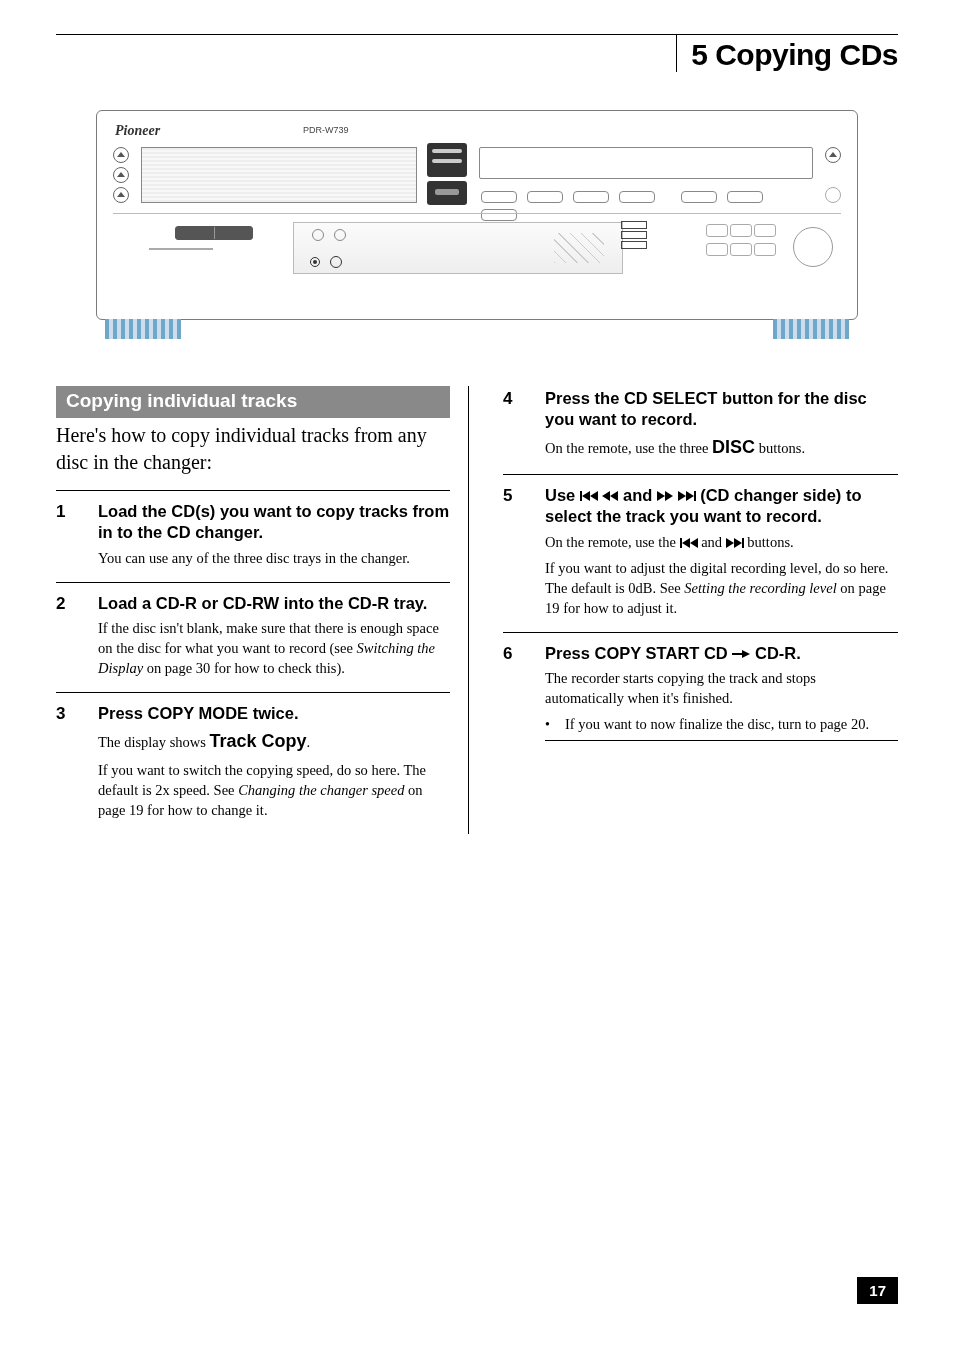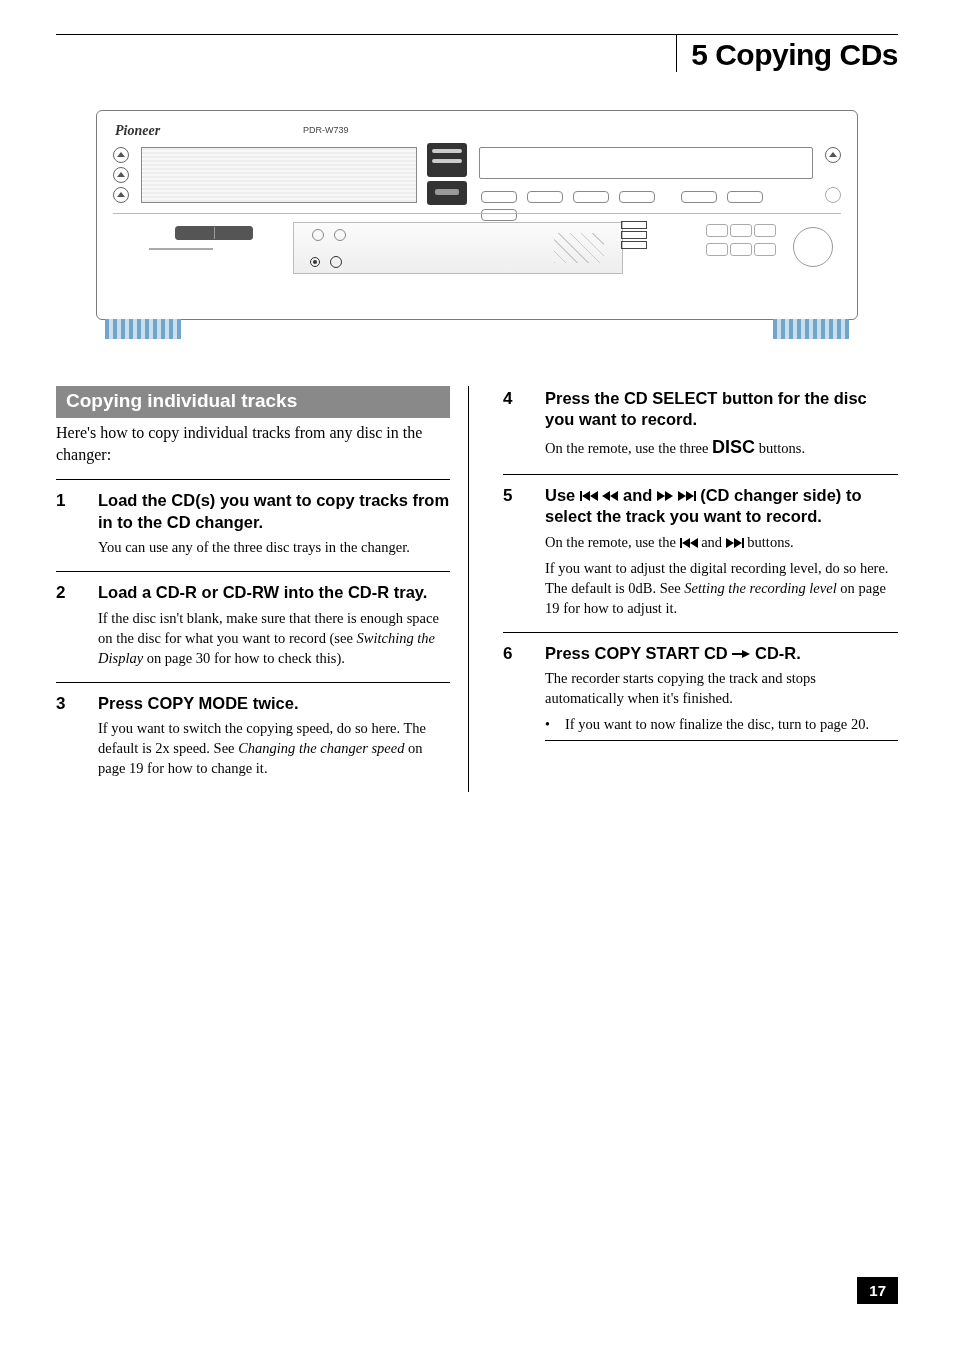--- a/index.html
+++ b/index.html
@@ -43,21 +43,21 @@
   .rbtns{position:absolute;right:80px;top:112px;}
   .rb{display:inline-block;width:22px;height:13px;border:1px solid #aaa;border-radius:3px;margin:1px;}
   .foot{position:absolute;bottom:-20px;width:76px;height:20px;background:repeating-linear-gradient(90deg,#6fa6c9,#6fa6c9 4px,#cde 4px,#cde 8px);}
   .footL{left:8px;} .footR{right:8px;}
 
   .content { position: absolute; left: 56px; right: 56px; top: 386px; display: flex; gap: 16px; }
   .col { width: 50%; }
   .colL { padding-right: 18px; border-right: 1px solid #000; }
   .colR { padding-left: 18px; }
   .subhead { background:#898989; color:#fff; font-family: Verdana, Arial, sans-serif; font-weight:700; font-size:19px; padding:4px 10px 6px 10px; margin-bottom:4px;}
-  .intro { font-size: 16px; line-height: 1.35; font-family: Garamond, Georgia, serif; font-weight:400; margin-bottom:14px;}
+  .intro { font-size: 20px; line-height: 1.35; font-family: Garamond, Georgia, serif; font-weight:400; margin-bottom:14px;}
   .step { display:flex; border-top:1px solid #000; padding: 10px 0 14px 0; }
   .colR .step:first-child{border-top:none;padding-top:2px;}
   .num { font-family: Verdana, Arial, sans-serif; font-weight:700; font-size:17px; width:42px; flex:none; padding-top:1px;}
   .step-body { flex:1; }
   .step-title { font-family: Verdana, Arial, sans-serif; font-weight:700; font-size:16.5px; line-height:1.3; margin-bottom:4px;}
   .step-text { font-family: Garamond, Georgia, serif; font-size:14.5px; line-height:1.38; margin-bottom:6px;}
   .step-text:last-child{margin-bottom:0;}
   .bold-inline { font-family: Verdana, Arial, sans-serif; font-weight:700; font-size:18px; }
   .ital { font-style: italic; }
   .bullet-row{display:flex;padding-left:0;}
@@ -145,20 +145,21 @@
             <div class="num">2</div>
             <div class="step-body">
               <div class="step-title">Load a CD-R or CD-RW into the CD-R tray.</div>
               <div class="step-text">If the disc isn't blank, make sure that there is enough space on the disc for what you want to record (see <span class="ital">Switching the Display</span> on page 30 for how to check this).</div>
             </div>
           </div>
           <div class="step">
             <div class="num">3</div>
             <div class="step-body">
               <div class="step-title">Press COPY MODE twice.</div>
+              <div class="step-text">The display shows <span class="bold-inline">Track Copy</span>.</div>
               <div class="step-text">If you want to switch the copying speed, do so here. The default is 2x speed. See <span class="ital">Changing the changer speed</span> on page 19 for how to change it.</div>
             </div>
           </div>
         </div>
     </div>
     <div class="col colR">
       <div id="steps-right">
           <div class="step">
             <div class="num">4</div>
             <div class="step-body">

